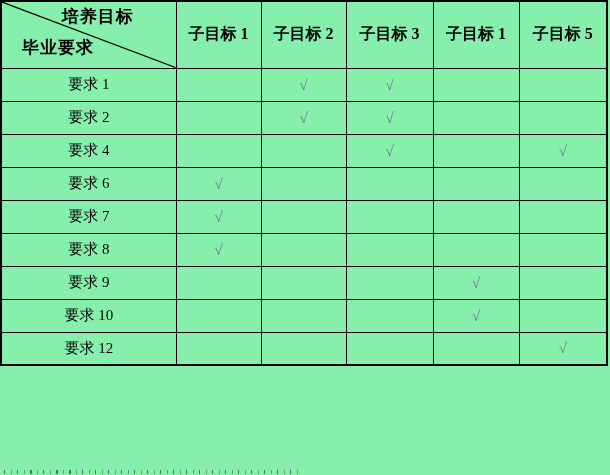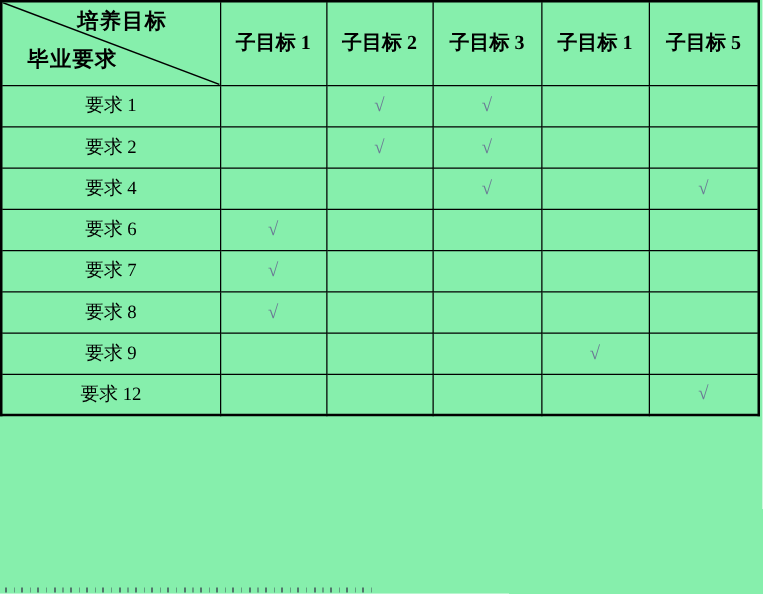--- a/index.html
+++ b/index.html
@@ -181,20 +181,28 @@
         </tr>
         <tr>
           <td class="row-label">要求 9</td>
           <td class="matrix-cell"></td>
           <td class="matrix-cell"></td>
           <td class="matrix-cell"></td>
           <td class="matrix-cell"><span class="check">√</span></td>
           <td class="matrix-cell"></td>
         </tr>
         <tr>
+          <td class="row-label">要求 10</td>
+          <td class="matrix-cell"></td>
+          <td class="matrix-cell"></td>
+          <td class="matrix-cell"></td>
+          <td class="matrix-cell"><span class="check">√</span></td>
+          <td class="matrix-cell"></td>
+        </tr>
+        <tr>
           <td class="row-label">要求 12</td>
           <td class="matrix-cell"></td>
           <td class="matrix-cell"></td>
           <td class="matrix-cell"></td>
           <td class="matrix-cell"></td>
           <td class="matrix-cell"><span class="check">√</span></td>
         </tr>
       </tbody>
   </table>
 

